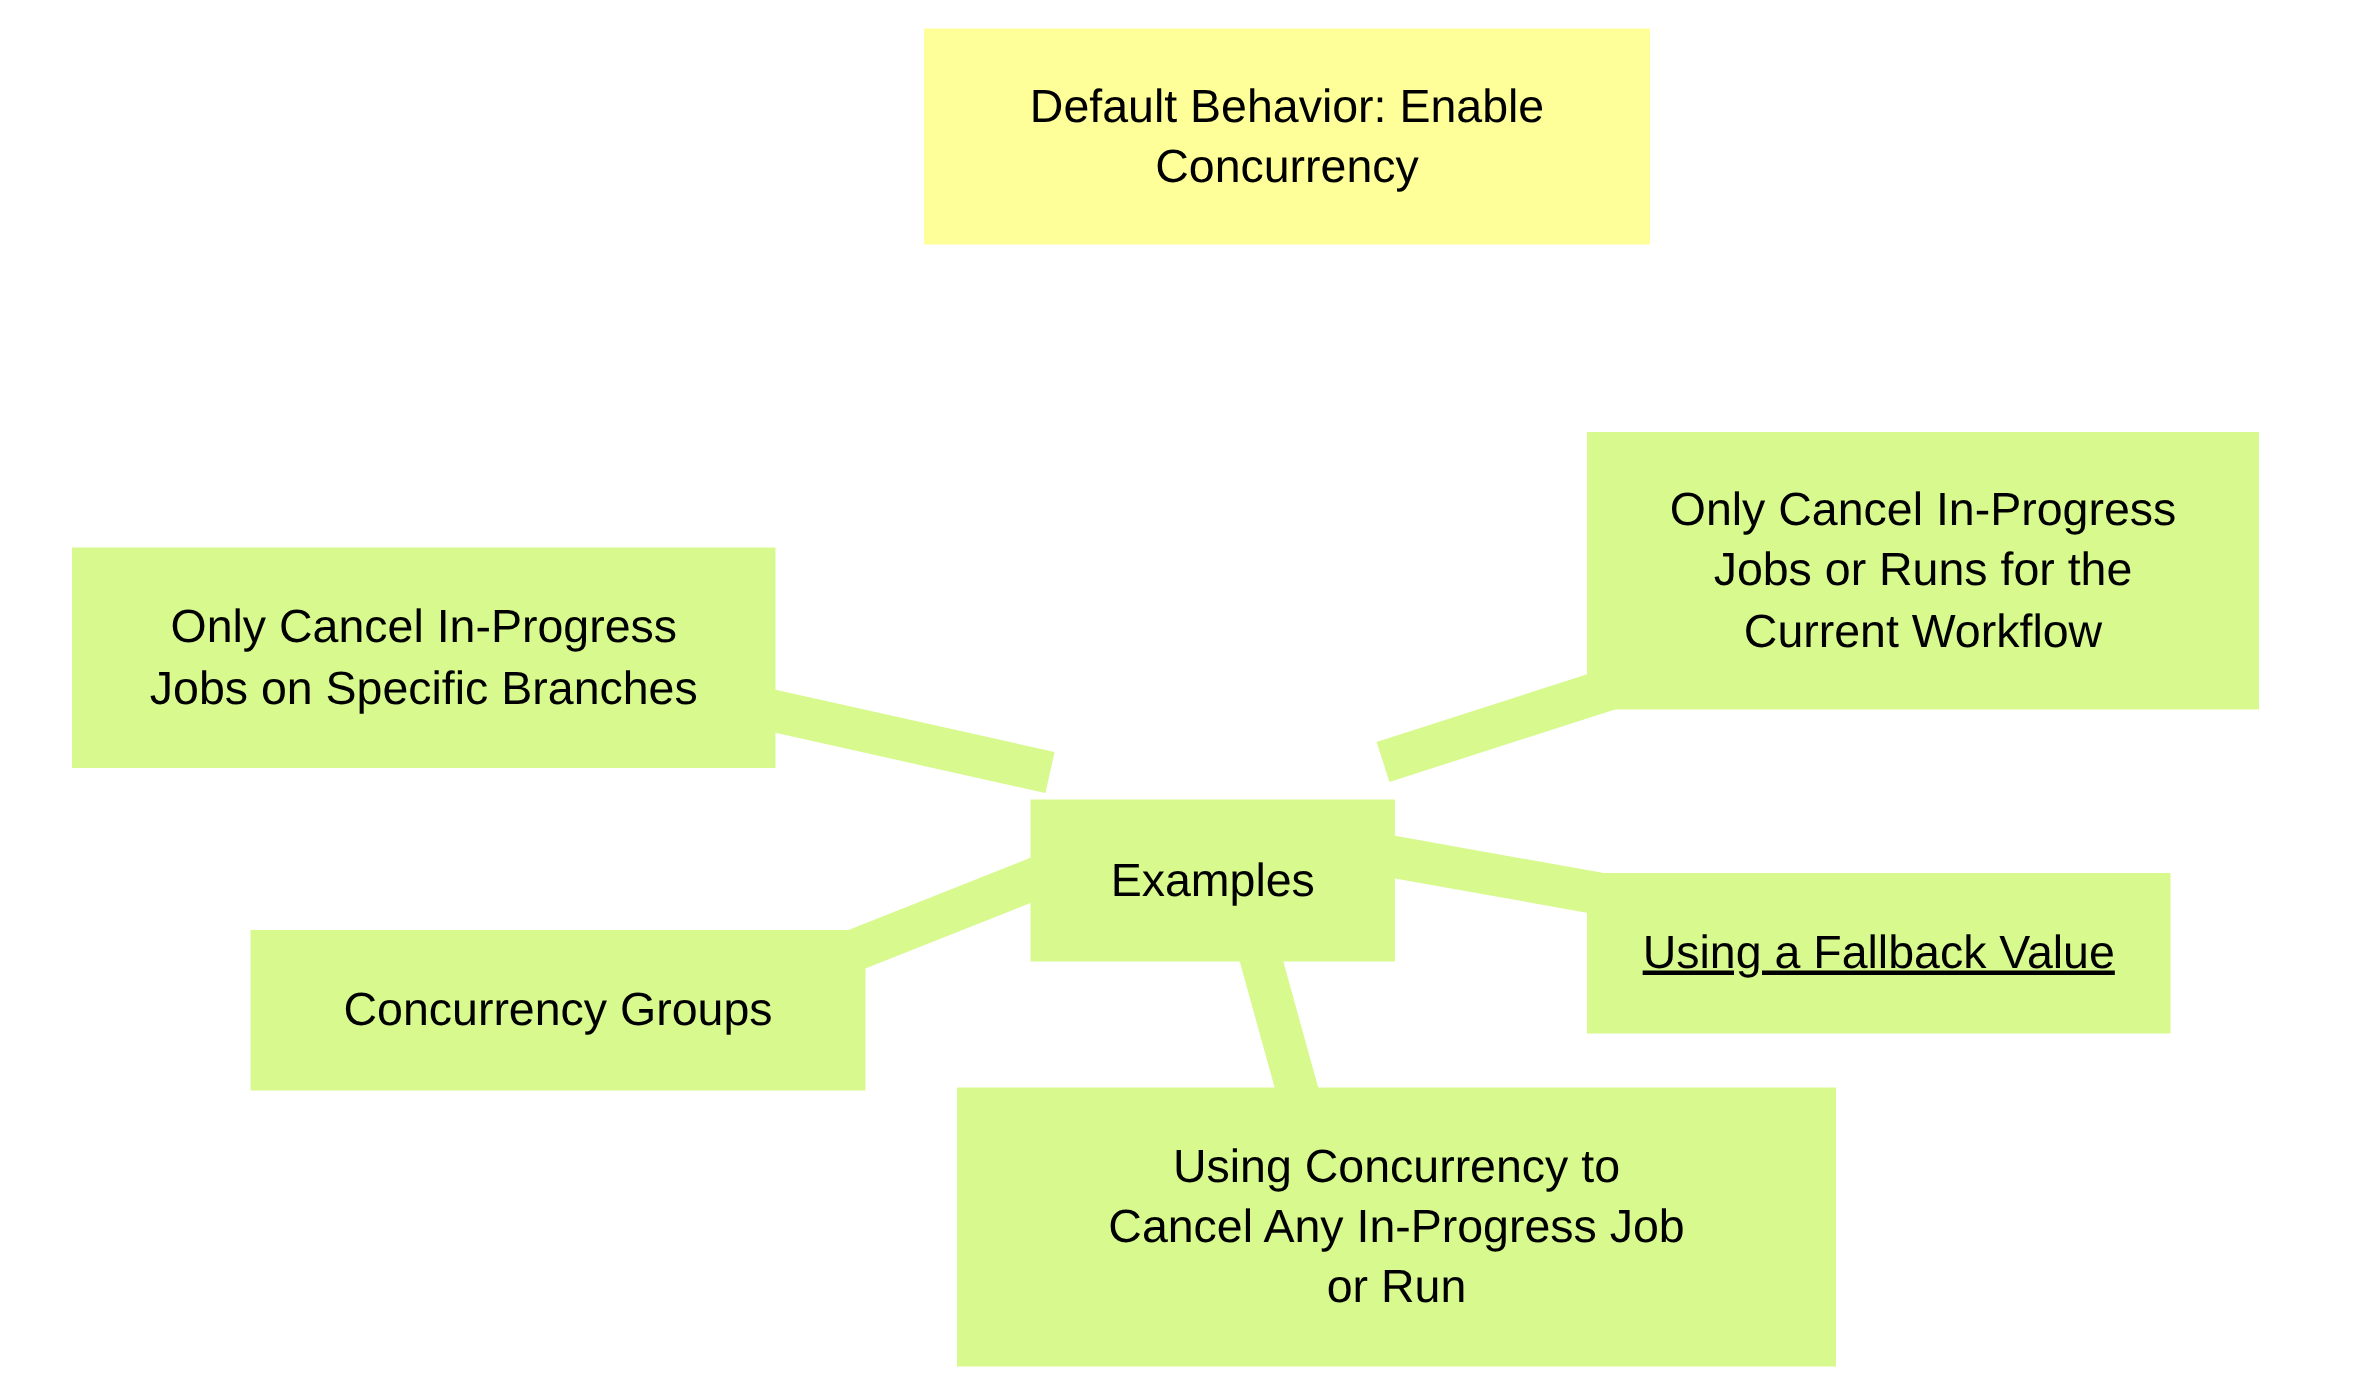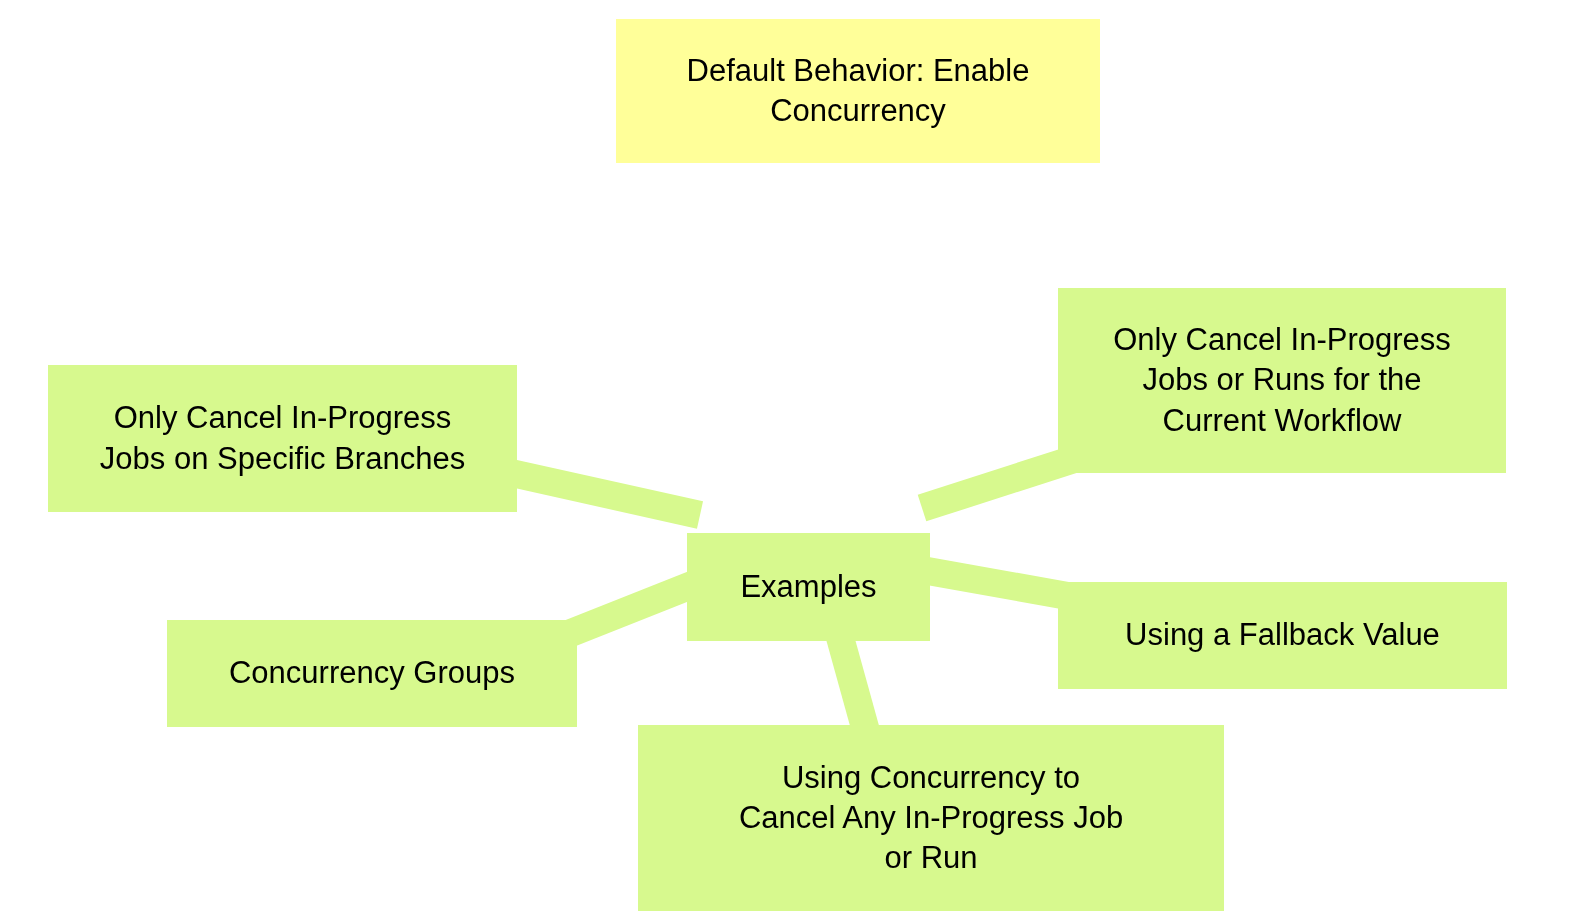--- a/index.html
+++ b/index.html
@@ -51,21 +51,21 @@
     font-weight: bold;
     z-index: 2;
   }
   
   .n-default   { left: 616px; top: 19px;  width: 484px; height: 144px; }
   .n-central   { left: 630px; top: 167px; width: 322px; height: 322px; }
   .n-examples  { left: 687px; top: 493px; width: 243px; height: 108px; z-index: 3; margin-top: 40px; }
   .n-branches  { left: 48px;  top: 365px; width: 469px; height: 147px; }
   .n-workflow  { left: 1058px; top: 288px; width: 448px; height: 185px; }
   .n-groups    { left: 167px; top: 620px; width: 410px; height: 107px; }
-  .n-fallback  { left: 1058px; top: 582px; width: 449px; height: 107px; }
+  .n-fallback  { left: 1058px; top: 582px; width: 389px; height: 107px; text-decoration: underline; }
   .n-cancelany { left: 638px; top: 725px; width: 586px; height: 186px; }
 </style>
 </head>
 <body>
 
 <div class="canvas">
 
   <svg class="connector-layer" viewBox="0 0 1584 921" xmlns="http://www.w3.org/2000/svg" aria-hidden="true">
     <line class="connector" x1="480" y1="466" x2="700" y2="515"></line>
     <line class="connector" x1="528" y1="650" x2="712" y2="577"></line>

